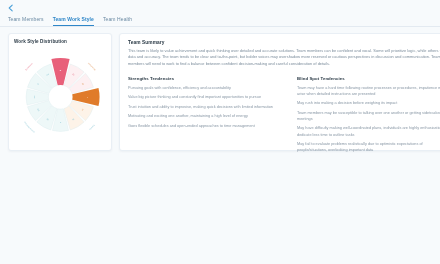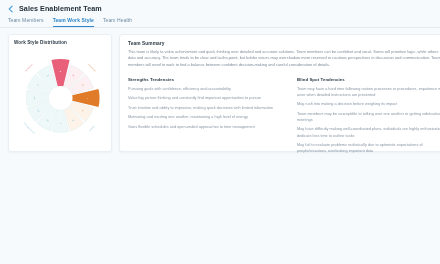--- a/index.html
+++ b/index.html
@@ -57,21 +57,20 @@
 <body>
 
 <div class="page">
 
   <div class="header">
     <span class="back-icon">
       <svg width="8" height="8" viewBox="0 0 8 8">
         <path d="M5.2 1.2 L2.2 4 L5.2 6.8" fill="none" stroke="#4a9fd8" stroke-width="1.1" stroke-linecap="round" stroke-linejoin="round"></path>
       </svg>
     </span>
-    <span class="app-title">Sales Enablement Team</span>
   </div>
 
   <div class="tabs">
     <div class="tab">Team Members</div>
     <div class="tab active">Team Work Style</div>
     <div class="tab">Team Health</div>
   </div>
   <div class="tabs-rule"></div>
 
   <div class="body">

